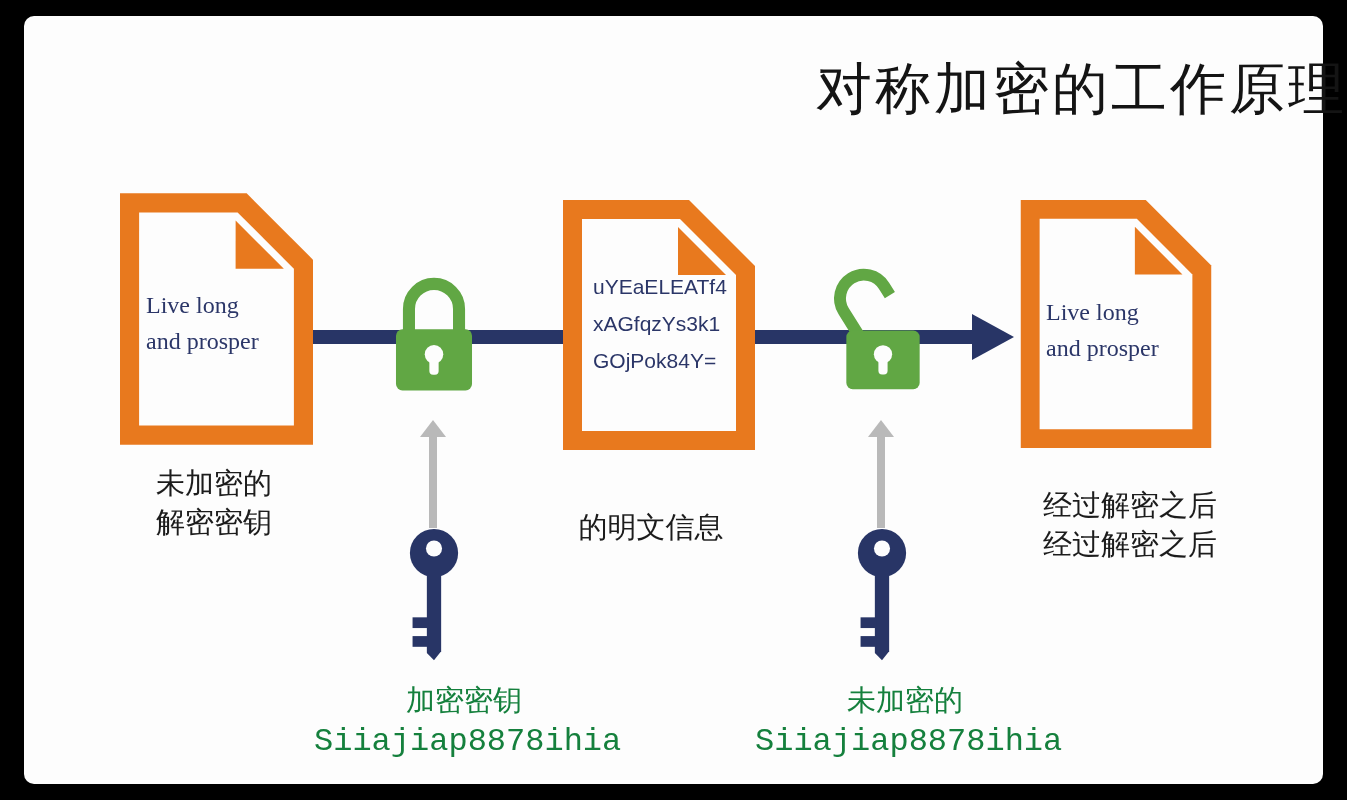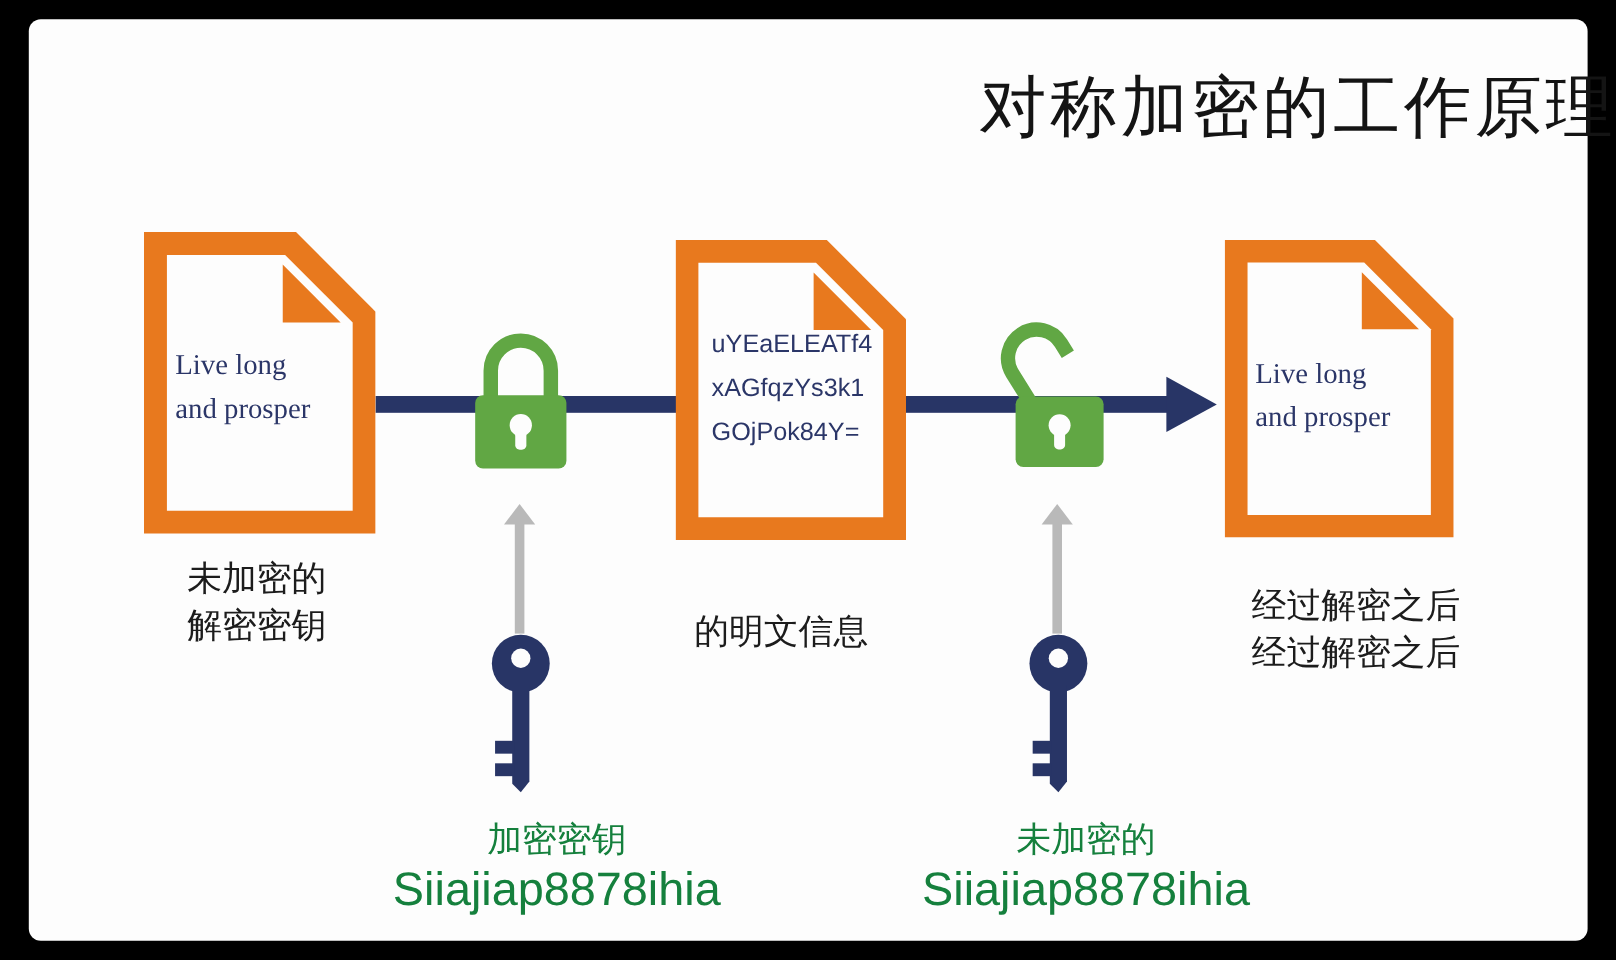--- a/index.html
+++ b/index.html
@@ -32,21 +32,21 @@
       border-left:13px solid transparent;border-right:13px solid transparent;border-bottom:17px solid #b9b9b9;}
   .up-arrow .shaft{position:absolute;left:9px;top:15px;width:8px;height:93px;background:#b9b9b9;}
 
   
   .key{position:absolute;z-index:2;}
 
   
   .caption{position:absolute;text-align:center;color:#1c1c1c;font-size:29px;line-height:39px;z-index:2;}
   .key-label{position:absolute;text-align:center;color:#15803d;z-index:2;}
   .key-label .cn{font-size:29px;line-height:36px;}
-  .key-label .mono{font-family:Liberation Sans, sans-serif;font-size:39px;line-height:40px;letter-spacing:0px;margin-top:4px;}
+  .key-label .mono{font-family:Liberation Mono, monospace;font-size:32px;line-height:40px;letter-spacing:0px;margin-top:4px;}
 </style>
 </head>
 <body>
 
 <div class="frame">
   <div class="canvas"></div>
 
   <div class="title">对称加密的工作原理</div>
 
   <div class="flow-line"></div>

